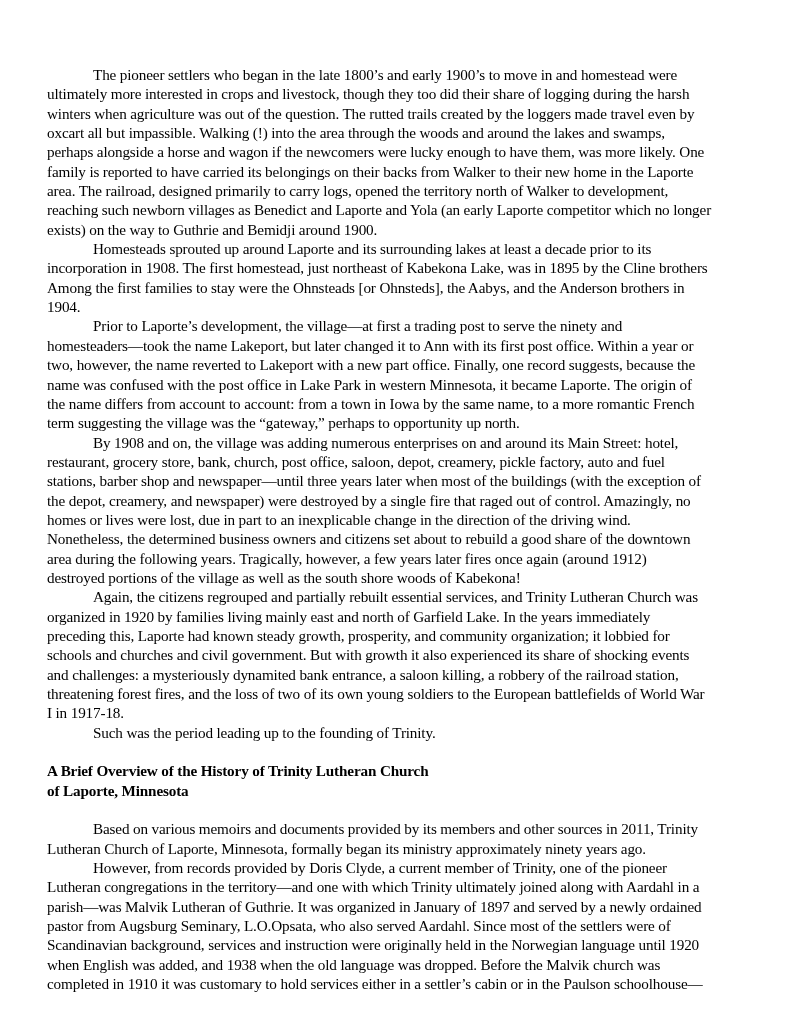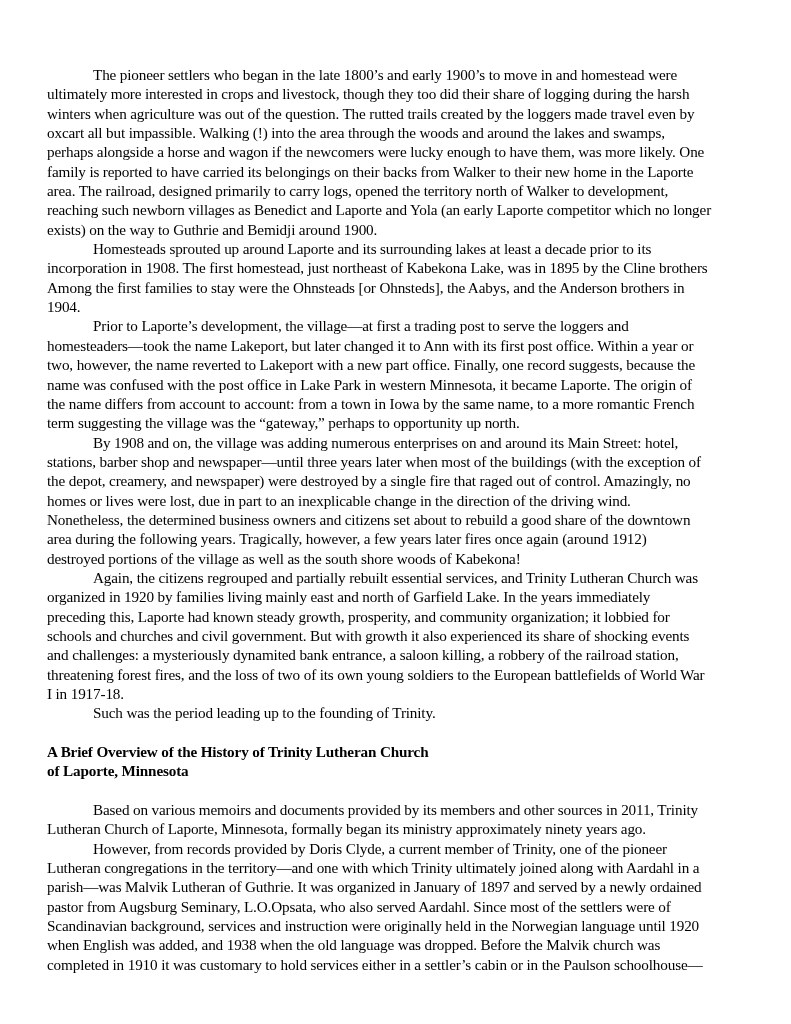--- a/index.html
+++ b/index.html
@@ -30,29 +30,30 @@
         <span class="line">reaching such newborn villages as Benedict and Laporte and Yola (an early Laporte competitor which no longer</span>
         <span class="line">exists) on the way to Guthrie and Bemidji around 1900.</span>
       </div>
       <div>
         <span class="line indent">Homesteads sprouted up around Laporte and its surrounding lakes at least a decade prior to its</span>
         <span class="line">incorporation in 1908.  The first homestead, just northeast of Kabekona Lake, was in 1895 by the Cline brothers</span>
         <span class="line">Among the first families to stay were the Ohnsteads [or Ohnsteds], the Aabys, and the Anderson brothers in</span>
         <span class="line">1904.</span>
       </div>
       <div>
-        <span class="line indent">Prior to Laporte’s development, the village—at first a trading post to serve the loggers and</span>
+        <span class="line indent">Prior to Laporte’s development, the village—at first a trading post to serve the ninety and</span>
         <span class="line">homesteaders—took the name Lakeport, but later changed it to Ann with its first post office. Within a year or</span>
         <span class="line">two, however, the name reverted to Lakeport with a new part office.  Finally, one record suggests, because the</span>
         <span class="line">name was confused with the post office in Lake Park in western Minnesota, it became Laporte.  The origin of</span>
         <span class="line">the name differs from account to account:  from a town in Iowa by the same name, to a more romantic French</span>
         <span class="line">term suggesting the village was the “gateway,” perhaps to opportunity up north.</span>
       </div>
       <div>
         <span class="line indent">By 1908 and on, the village was adding numerous enterprises on and around its Main Street: hotel,</span>
+        <span class="line">restaurant, grocery store, bank, church, post office, saloon, depot, creamery, pickle factory, auto and fuel</span>
         <span class="line">stations, barber shop and newspaper—until three years later when most of the buildings (with the exception of</span>
         <span class="line">the depot, creamery, and newspaper) were destroyed by a single fire that raged out of control.  Amazingly, no</span>
         <span class="line">homes or lives were lost, due in part to an inexplicable change in the direction of the driving wind.</span>
         <span class="line">Nonetheless, the determined business owners and citizens set about to rebuild a good share of the downtown</span>
         <span class="line">area during the following years.  Tragically, however, a few years later fires once again (around 1912)</span>
         <span class="line">destroyed portions of the village as well as the south shore woods of Kabekona!</span>
       </div>
       <div>
         <span class="line indent">Again, the citizens regrouped and partially rebuilt essential services, and Trinity Lutheran Church was</span>
         <span class="line">organized in 1920 by families living mainly east and north of Garfield Lake.  In the years immediately</span>

